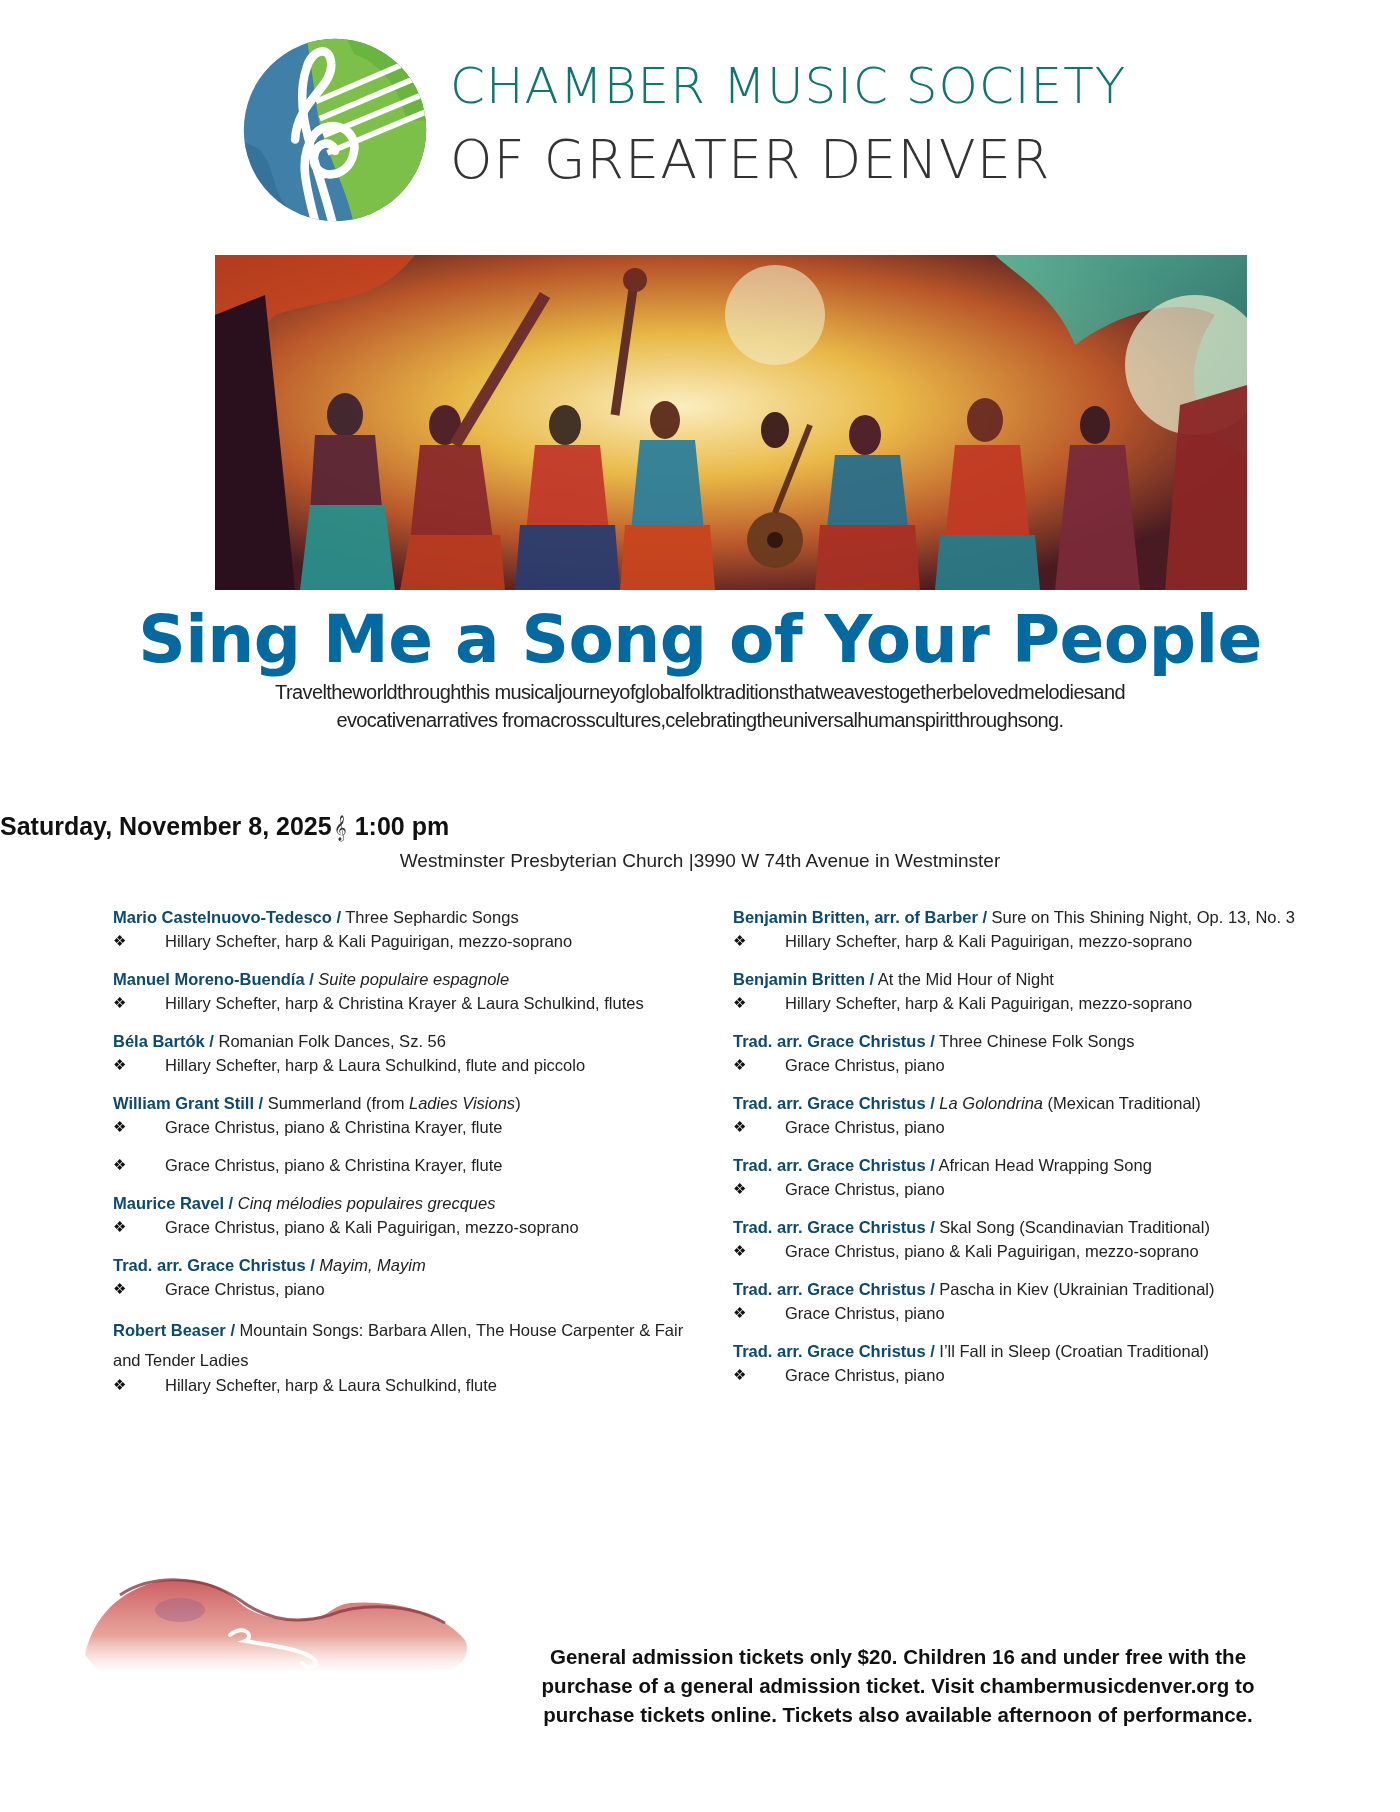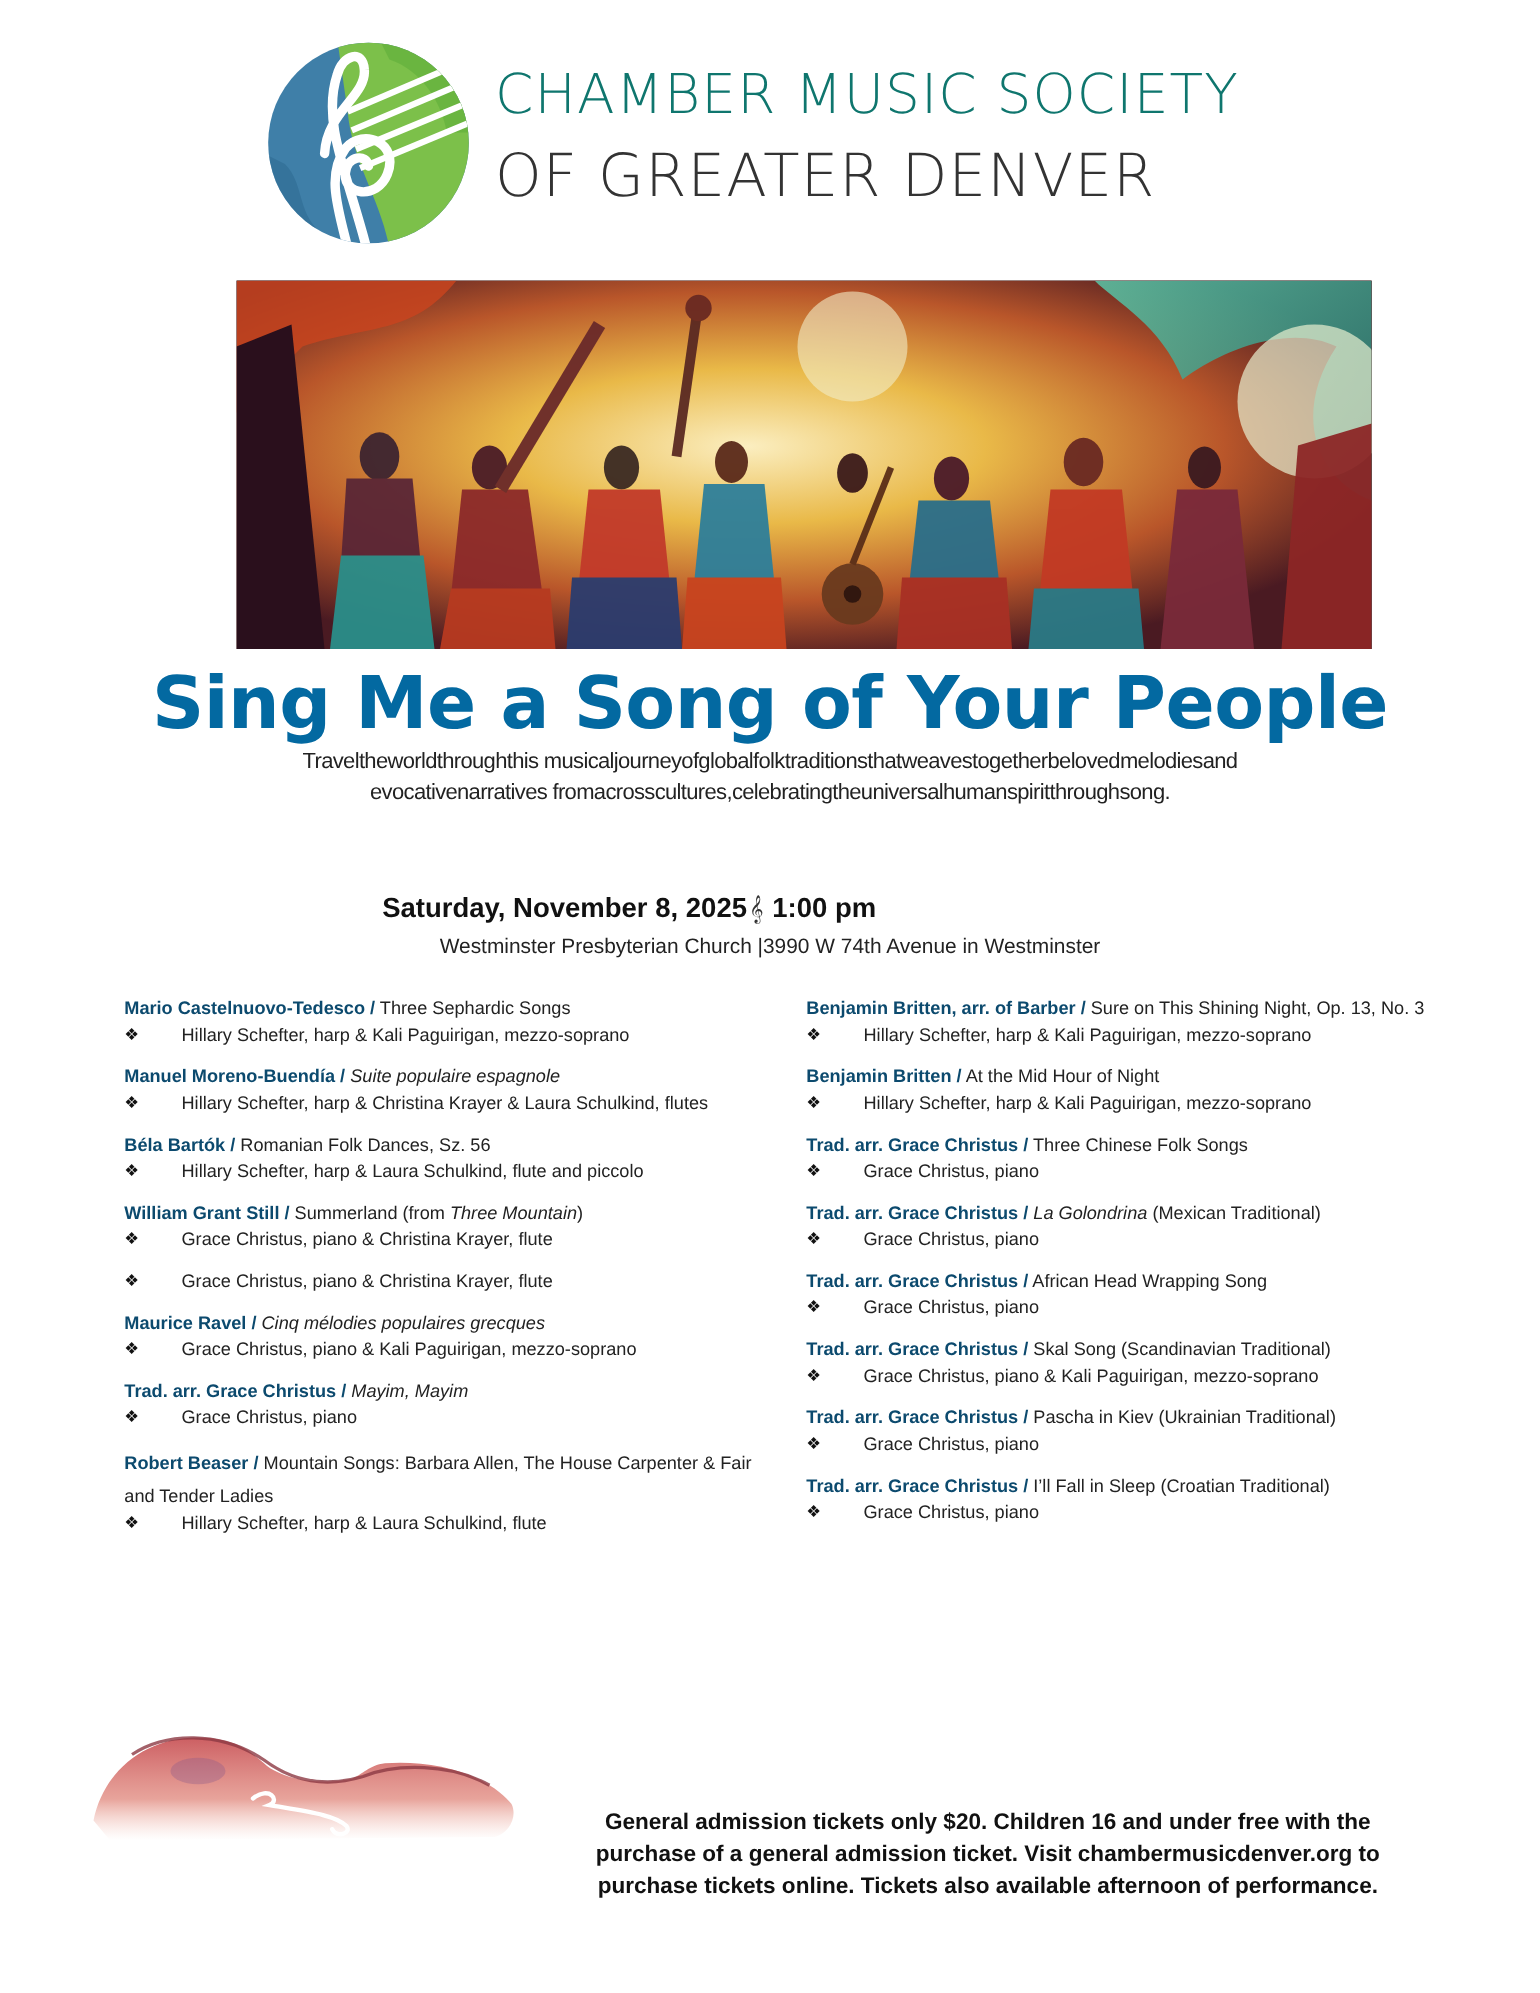--- a/index.html
+++ b/index.html
@@ -18,21 +18,21 @@
   .hero { position: absolute; left: 215px; top: 255px; width: 1032px; height: 335px; overflow: hidden; background: #3a1a1a; }
   .hero svg { width: 100%; height: 100%; display: block; }
 
   
   .title { position: absolute; left: 0; width: 1400px; top: 600px; text-align: center;
     font-family: "DejaVu Sans", sans-serif; font-size: 66px; line-height: 80px; color: #0369a1; letter-spacing: -0.5px; }
   .tagline { position: absolute; left: 150px; width: 1100px; top: 678px; text-align: center;
     font-family: "Liberation Sans", sans-serif; font-size: 20px; line-height: 28px; color: #222; letter-spacing: -0.6px; }
 
   
-  .event-date { position: absolute; left: 0; width: 1144px; top: 810px; text-align: center;
+  .event-date { position: absolute; left: 0; width: 1144px; top: 810px; 
     font-weight: bold; font-size: 25px; line-height: 32px; color: #111; }
   .clef-glyph { font-weight: normal; font-size: 22px; color: #333; margin: 0 8px 0 2px; }
   .event-venue { position: absolute; left: 0; width: 1400px; top: 848px; text-align: center;
     font-size: 19px; line-height: 26px; color: #222; }
 
   
   .program-col { position: absolute; top: 905px; font-size: 16.5px; color: #222; }
   .program-col.left { left: 113px; width: 600px; }
   .program-col.right { left: 733px; width: 580px; }
   .prog-item { margin-bottom: 14px; }
@@ -149,21 +149,21 @@
   </div>
   <div class="prog-item">
     <div class="prog-head"><span class="composer">Manuel Moreno-Buendía /</span><span> </span><span class="work-italic">Suite populaire espagnole</span><span></span></div>
     <div class="performers"><span class="bullet">❖</span><span>Hillary Schefter, harp &amp; Christina Krayer &amp; Laura Schulkind, flutes</span></div>
   </div>
   <div class="prog-item">
     <div class="prog-head"><span class="composer">Béla Bartók /</span><span> Romanian Folk Dances, Sz. 56</span><span class="work-italic"></span><span></span></div>
     <div class="performers"><span class="bullet">❖</span><span>Hillary Schefter, harp &amp; Laura Schulkind, flute and piccolo</span></div>
   </div>
   <div class="prog-item">
-    <div class="prog-head"><span class="composer">William Grant Still /</span><span> Summerland (from </span><span class="work-italic">Three Mountain</span><span>)</span></div>
+    <div class="prog-head"><span class="composer">William Grant Still /</span><span> Summerland (from </span><span class="work-italic">Ladies Visions</span><span>)</span></div>
     <div class="performers"><span class="bullet">❖</span><span>Grace Christus, piano &amp; Christina Krayer, flute</span></div>
   </div>
   <div class="prog-item">
     <div class="performers"><span class="bullet">❖</span><span>Grace Christus, piano &amp; Christina Krayer, flute</span></div>
   </div>
   <div class="prog-item">
     <div class="prog-head"><span class="composer">Maurice Ravel /</span><span> </span><span class="work-italic">Cinq mélodies populaires grecques</span><span></span></div>
     <div class="performers"><span class="bullet">❖</span><span>Grace Christus, piano &amp; Kali Paguirigan, mezzo-soprano</span></div>
   </div>
   <div class="prog-item">

